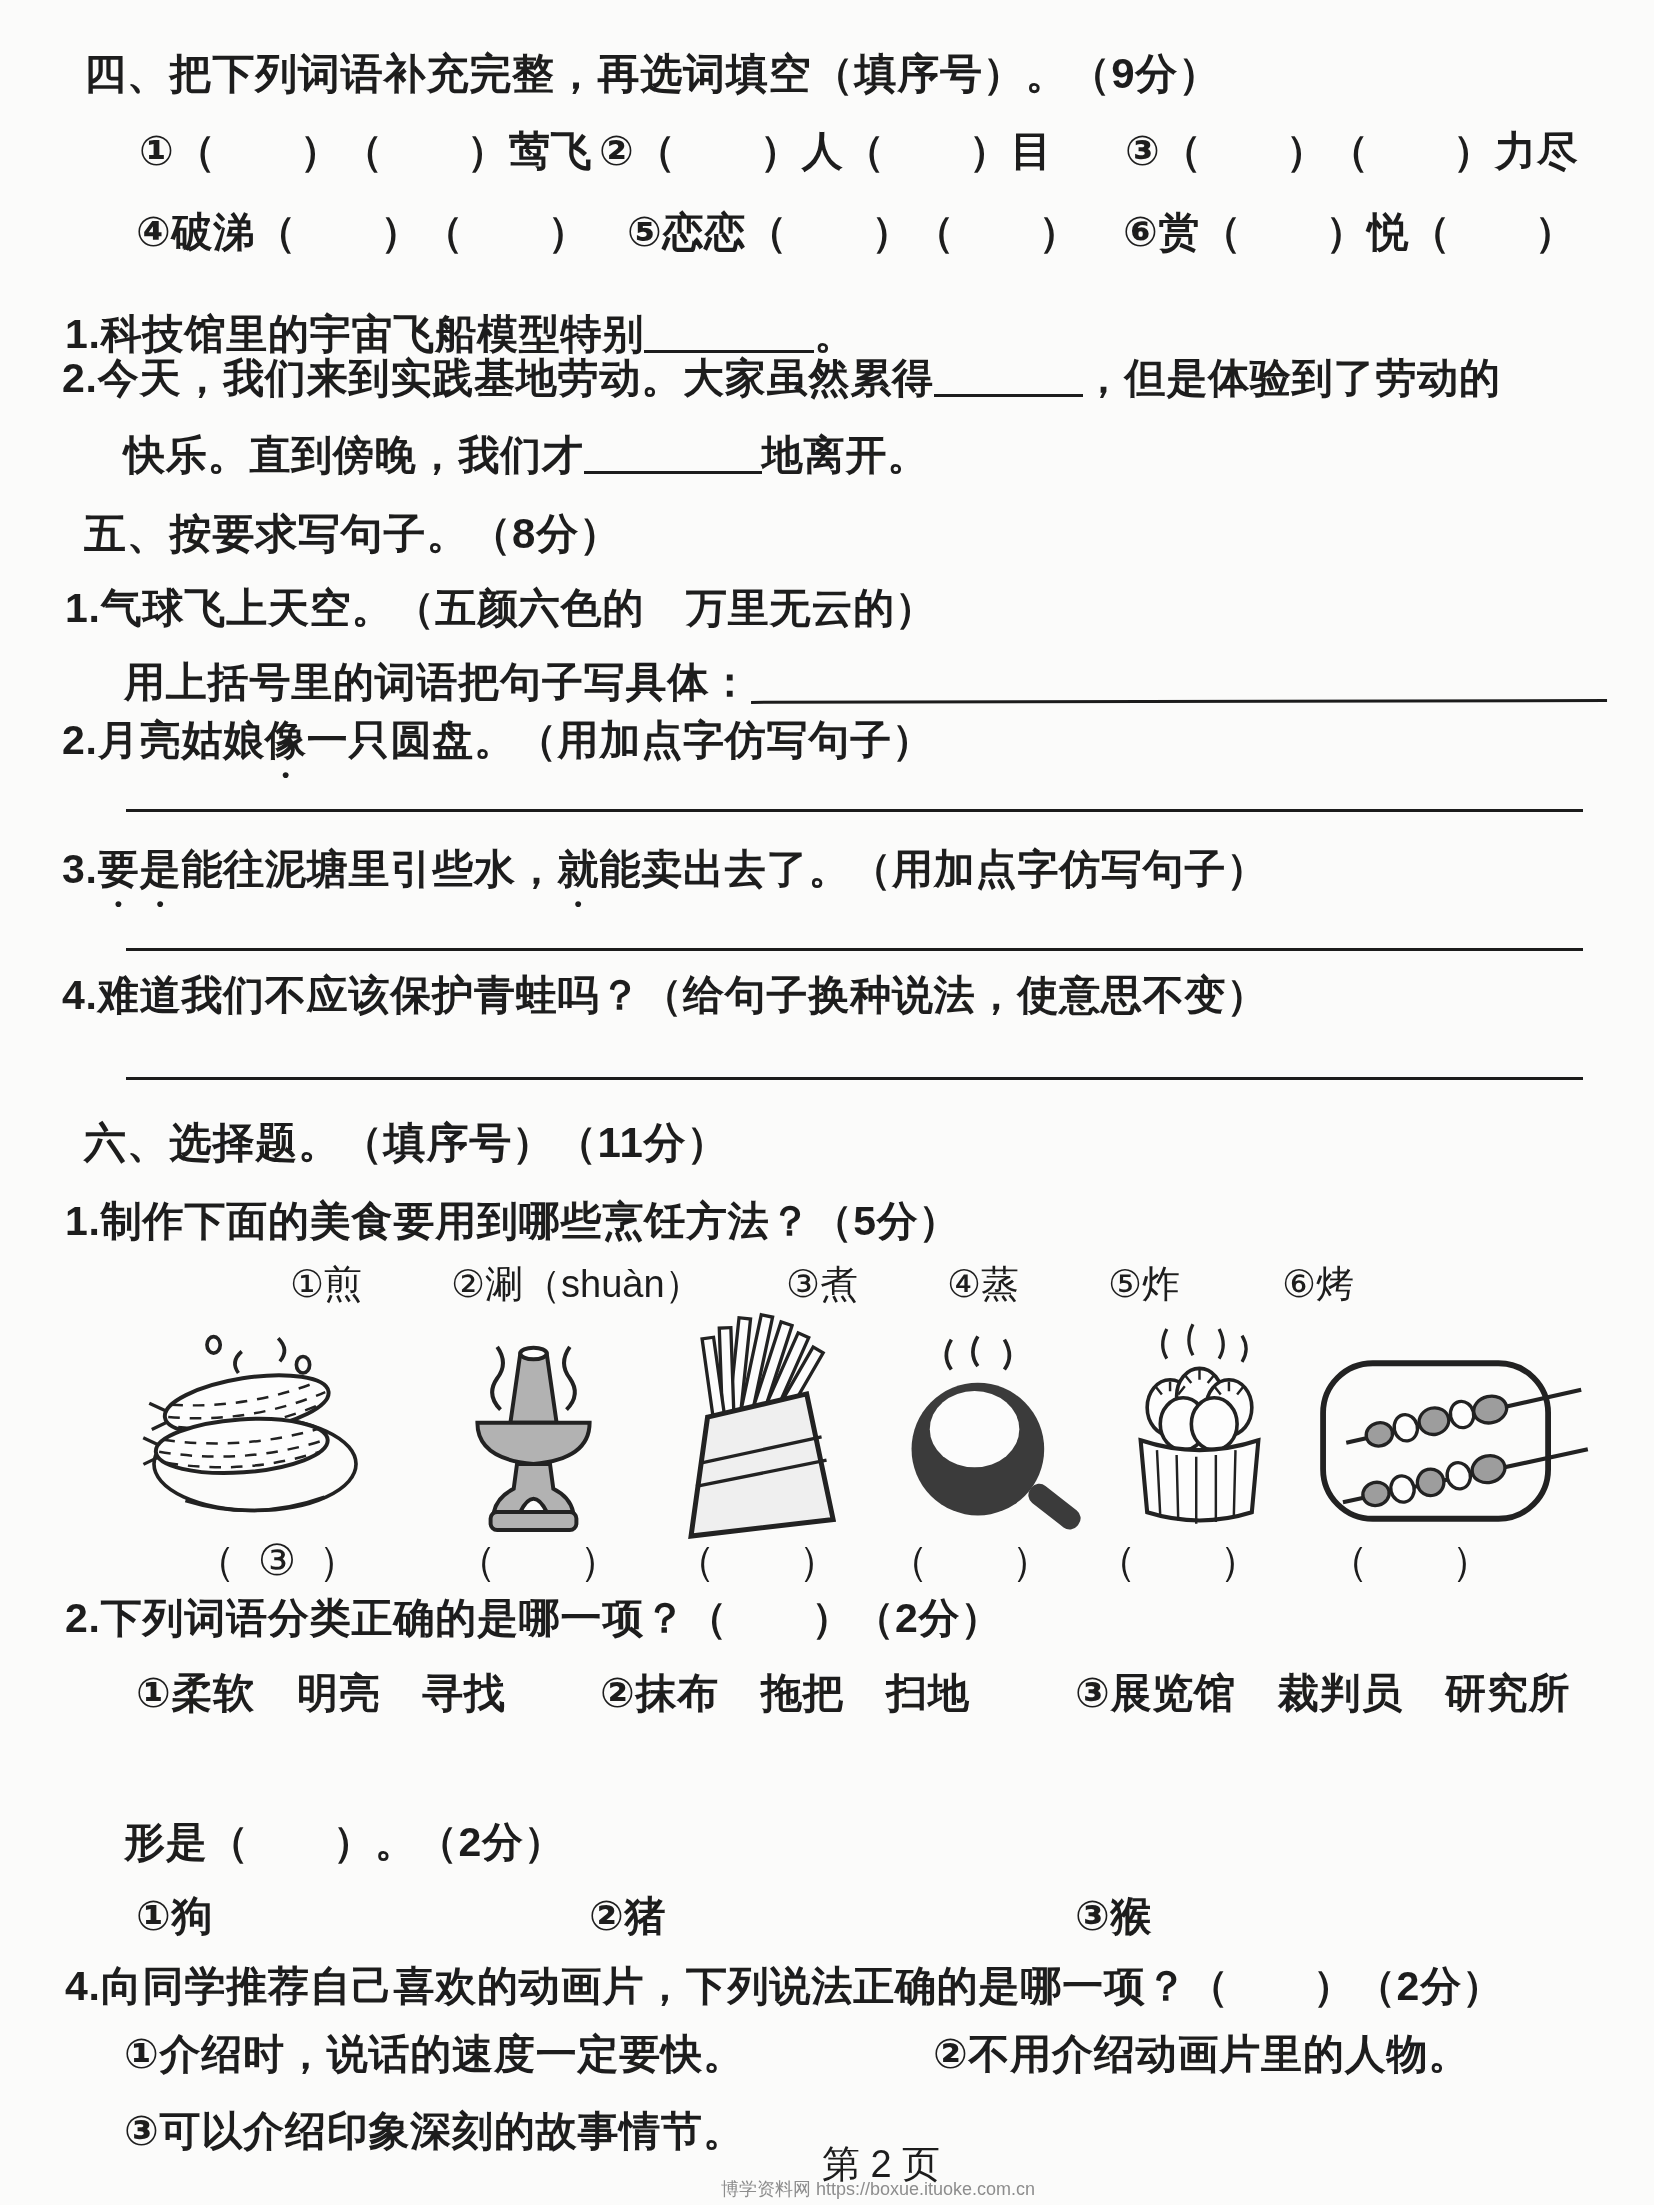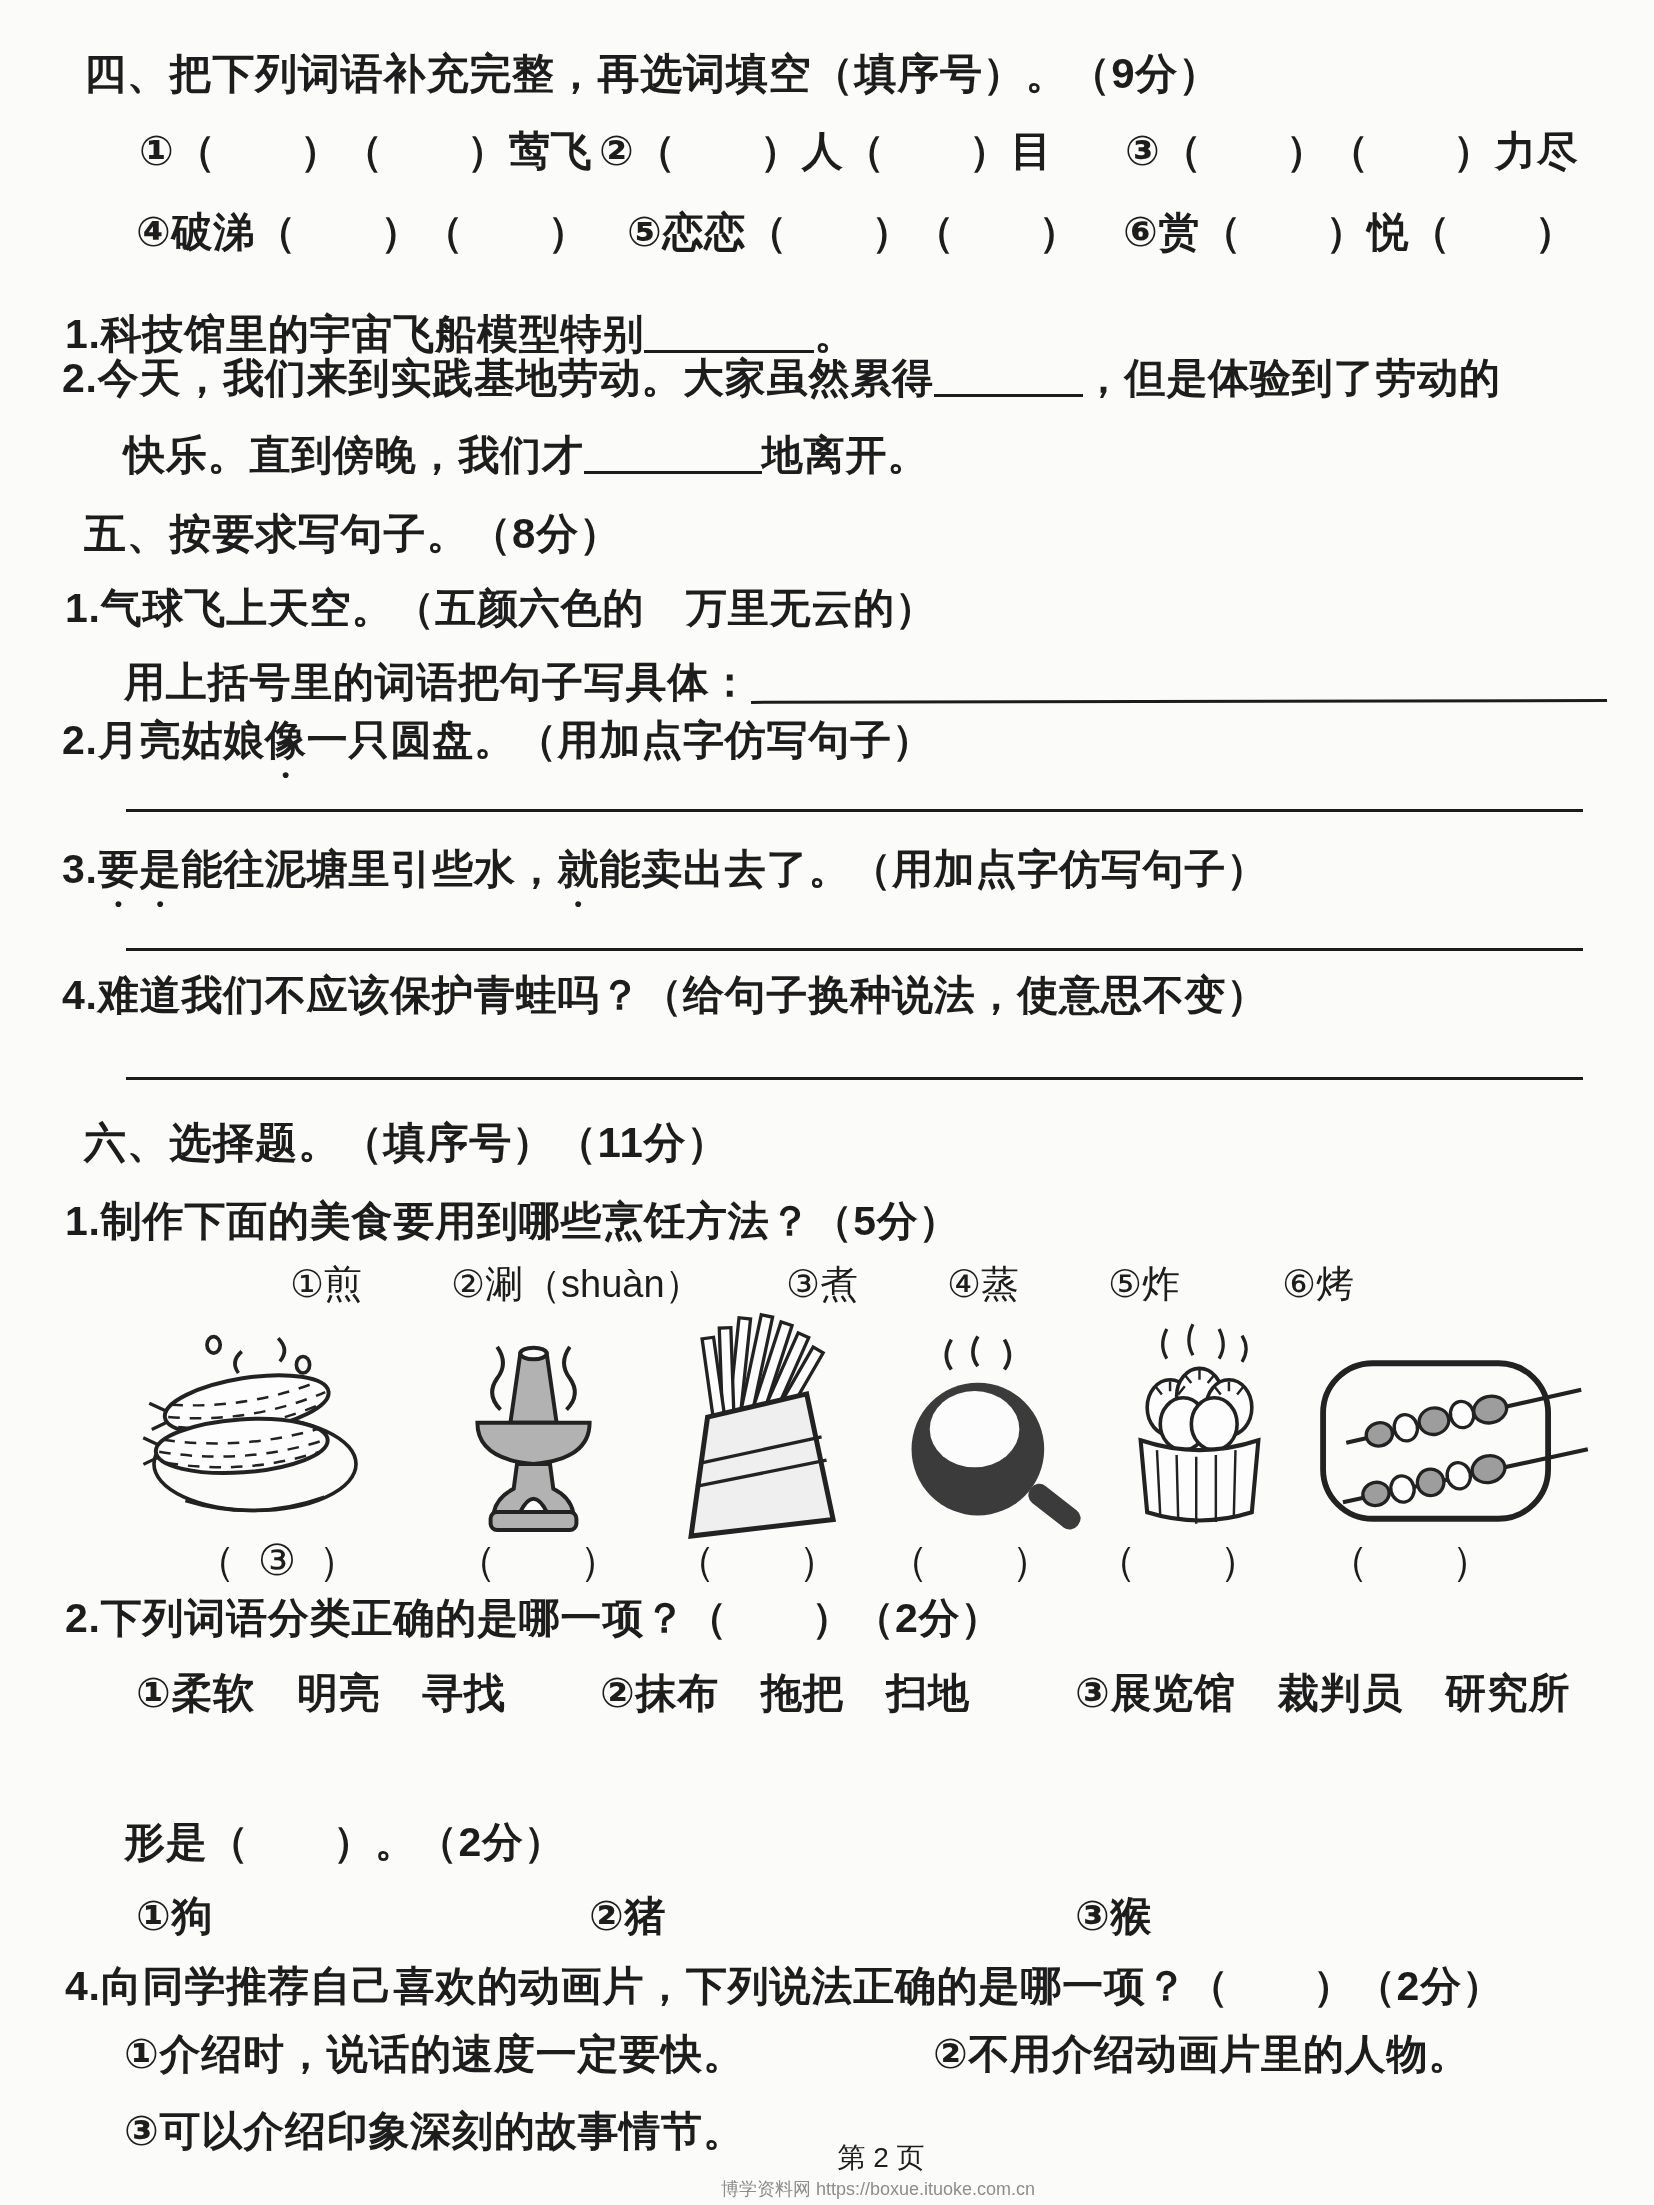--- a/index.html
+++ b/index.html
@@ -18,21 +18,21 @@
   .dotted{
     -webkit-text-emphasis:filled dot #1d1d1d;
     -webkit-text-emphasis-position:under left;
     text-emphasis:filled dot #1d1d1d;
     text-emphasis-position:under left;
   }
   .method{position:absolute; top:1259px; font-size:38px; font-weight:500; white-space:nowrap;}
   .paren-group{position:absolute; top:1534px; transform:translateX(-50%); font-size:41px; font-weight:500; white-space:nowrap;}
   .ans{display:inline-block; min-width:83px; text-align:center; font-size:43px;}
   .foodsvg{position:absolute;}
-  .footer-page{position:absolute; top:2139px; left:881px; transform:translateX(-50%); font-size:28px; font-weight:500; white-space:nowrap;}
+  .footer-page{position:absolute; top:2139px; left:881px; transform:translateX(-50%); font-size:38px; font-weight:500; white-space:nowrap;}
   .watermark{position:absolute; top:2177px; left:878px; transform:translateX(-50%); font-size:18px; color:#8d8d8d; white-space:nowrap;}
 </style>
 </head>
 <body>
 
 <div class="page">
 
   <div class="t h" style="left:84px; top:46px;">四、把下列词语补充完整，再选词填空（填序号）。（9分）</div>
 
   <div class="t" style="left:139px; top:124px;">①（　　）（　　）莺飞</div>

